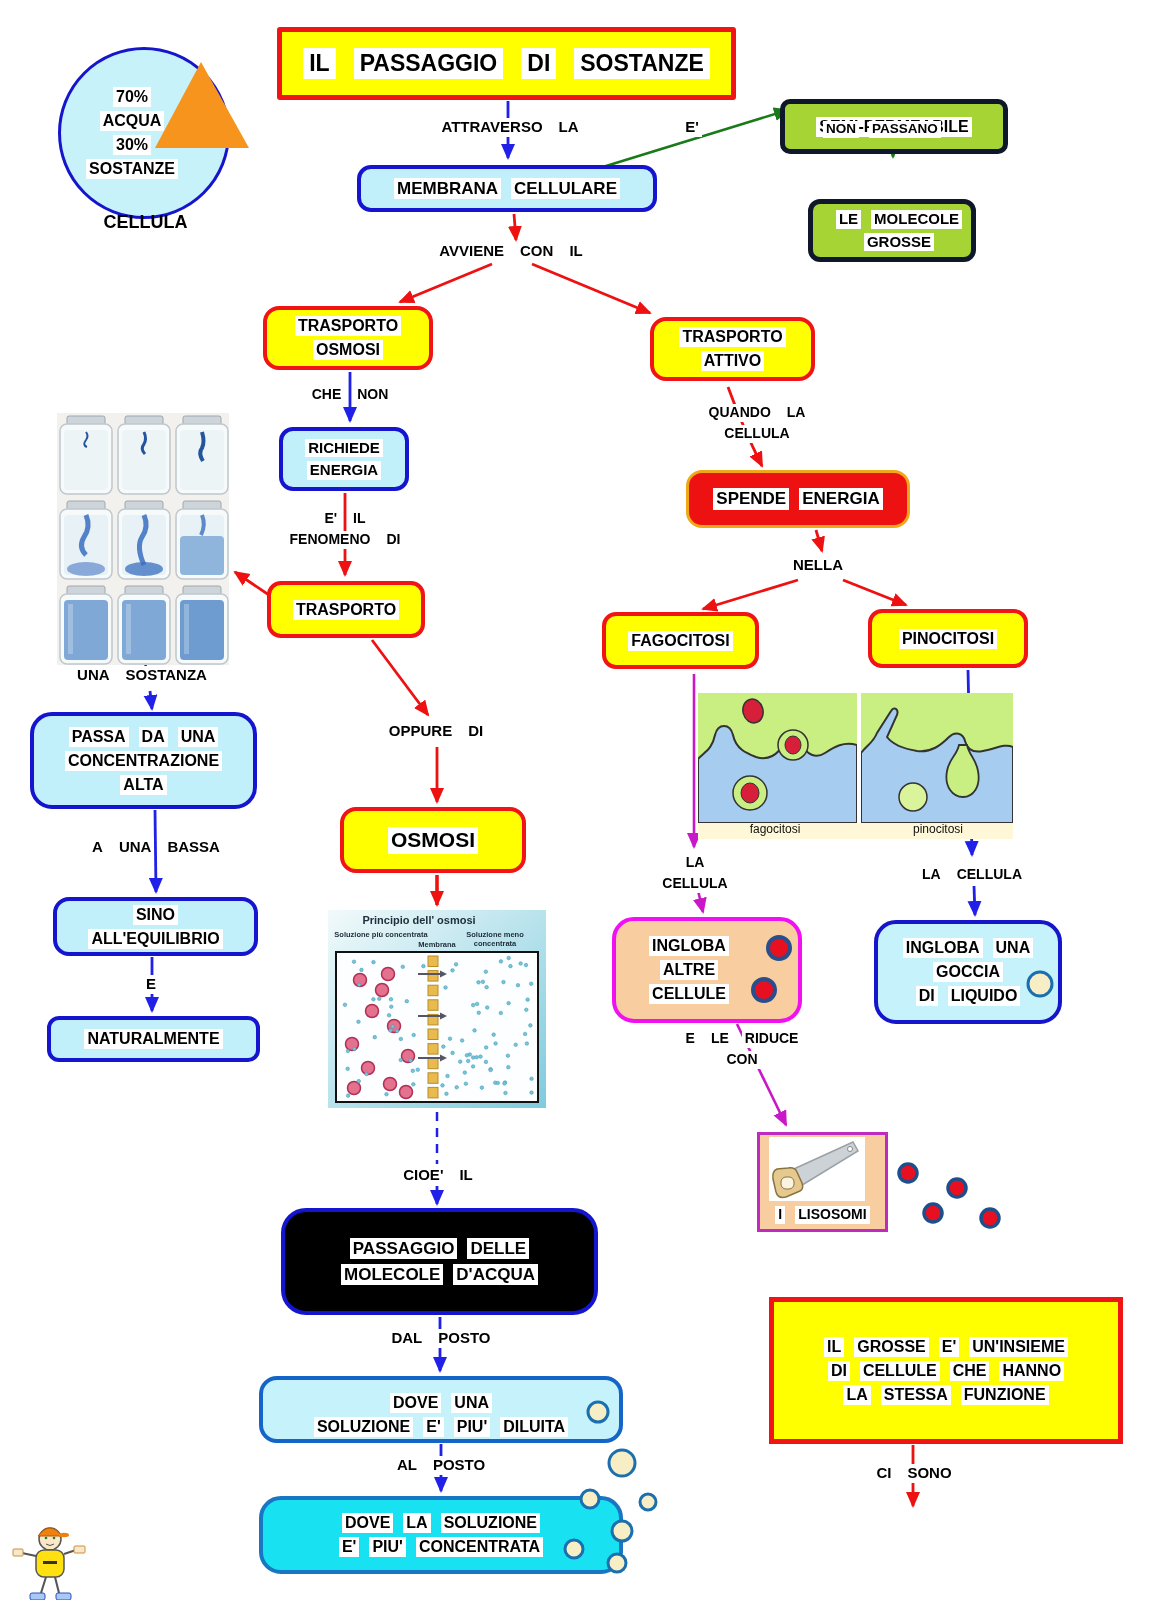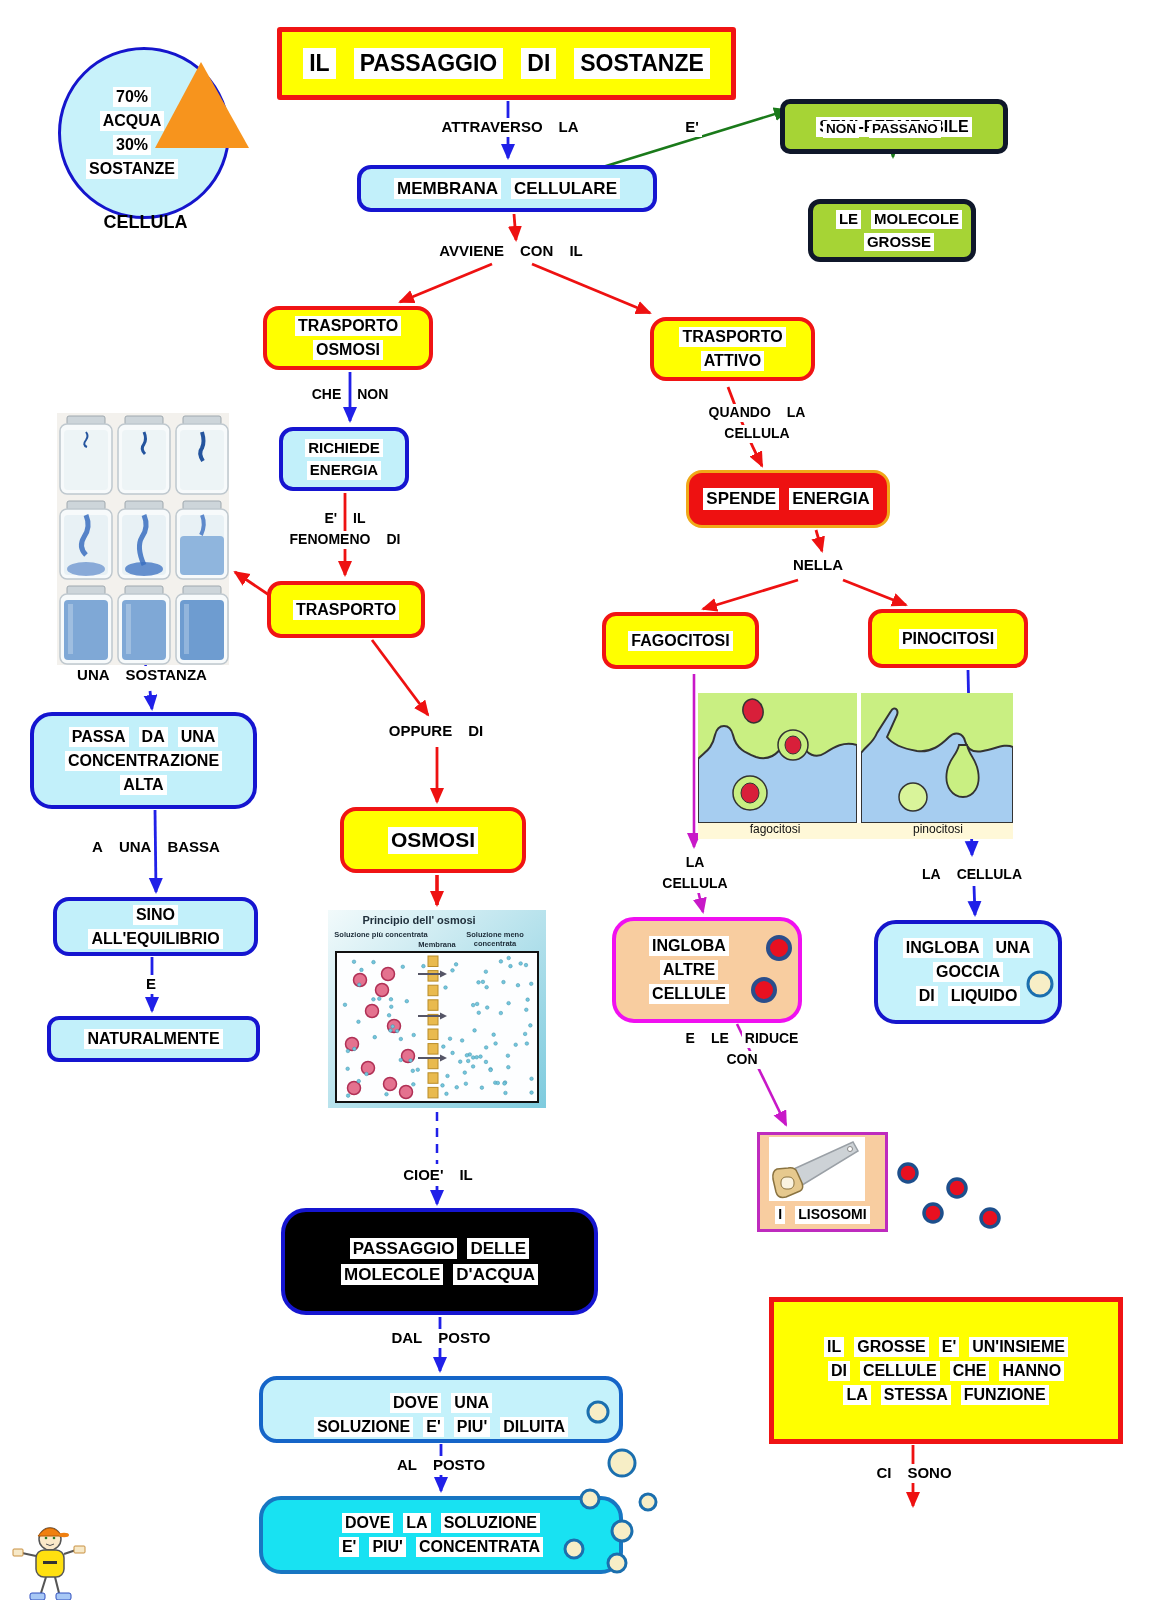--- a/index.html
+++ b/index.html
@@ -172,21 +172,21 @@
     <div class="ln hl"><span class="w">SOLUZIONE</span><span class="w">E'</span><span class="w">PIU'</span><span class="w">DILUITA</span></div>
   </div>
   <div class="node bcyan" style="left:259px;top:1496px;width:364px;height:78px;font-size:16px;">
     <div class="ln hl"><span class="w">DOVE</span><span class="w">LA</span><span class="w">SOLUZIONE</span></div>
     <div class="ln hl"><span class="w">E'</span><span class="w">PIU'</span><span class="w">CONCENTRATA</span></div>
   </div>
   <div class="node yellow" style="left:650px;top:317px;width:165px;height:64px;font-size:16px;">
     <div class="ln hl"><span class="w">TRASPORTO</span></div>
     <div class="ln hl"><span class="w">ATTIVO</span></div>
   </div>
-  <div class="node redbox" style="left:686px;top:470px;width:204px;height:58px;font-size:17px;">
+  <div class="node redbox" style="left:686px;top:470px;width:224px;height:58px;font-size:17px;">
     <div class="ln hl"><span class="w">SPENDE</span><span class="w">ENERGIA</span></div>
   </div>
   <div class="node yellow" style="left:602px;top:612px;width:157px;height:57px;border-radius:14px;font-size:16px;">
     <div class="ln hl"><span class="w">FAGOCITOSI</span></div>
   </div>
   <div class="node yellow" style="left:868px;top:609px;width:160px;height:59px;border-radius:14px;font-size:16px;">
     <div class="ln hl"><span class="w">PINOCITOSI</span></div>
   </div>
   <div class="node peach" style="left:612px;top:917px;width:190px;height:106px;font-size:16px;padding-right:36px;">
     <div class="ln hl"><span class="w">INGLOBA</span></div>

